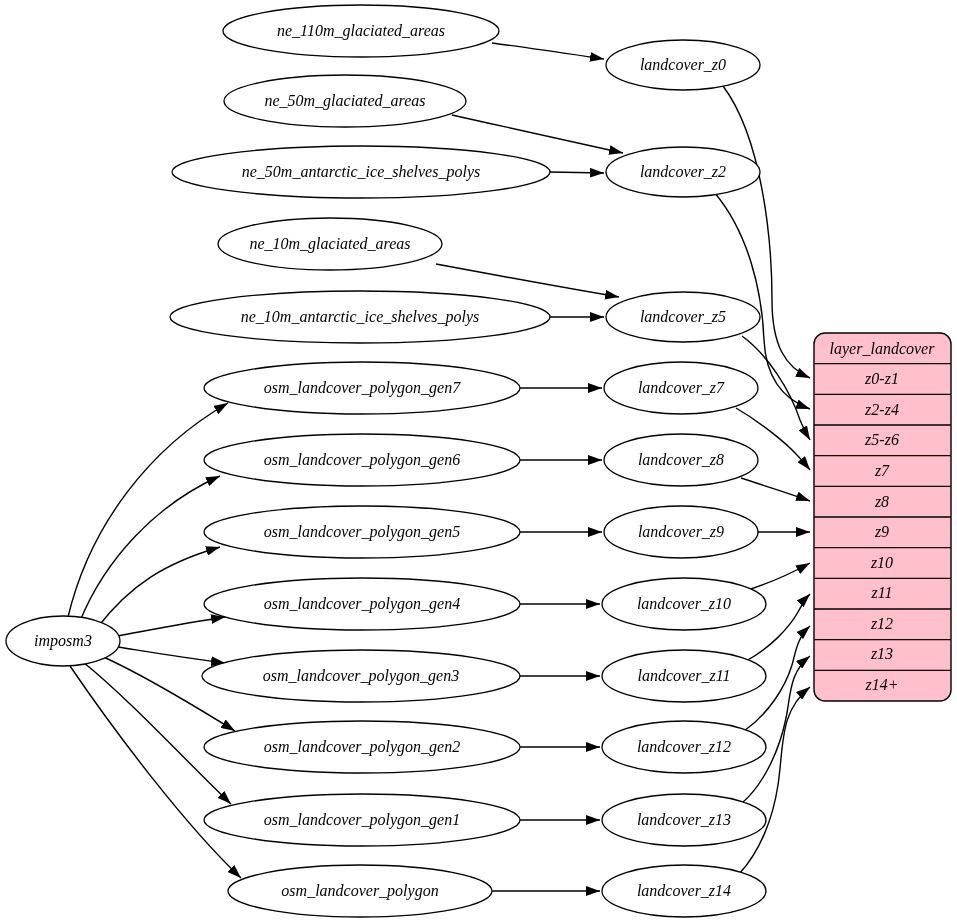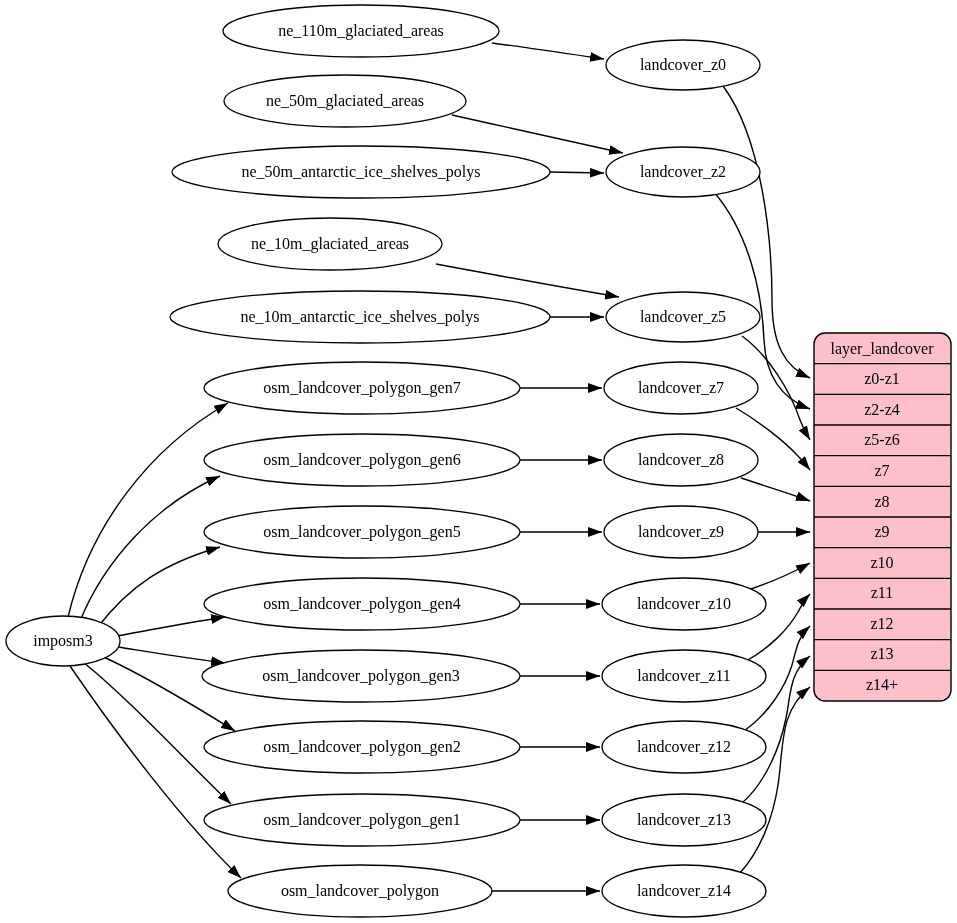--- a/index.html
+++ b/index.html
@@ -1,17 +1,17 @@
 <!DOCTYPE html>
 <html><head>
 <meta charset="utf-8">
 <style>
   html,body{margin:0;padding:0;background:#ffffff;}
   .stage{position:relative;width:957px;height:923px;background:#ffffff;
-         font-family:"Liberation Serif","DejaVu Serif",serif;}
+         font-family:"Liberation Serif","DejaVu Serif",serif;font-style:italic;}
   svg{display:block;}
   .node-shape{fill:#ffffff;stroke:#000000;stroke-width:1.3;}
   .edge{fill:none;stroke:#000000;stroke-width:1.4;marker-end:url(#arrowhead);}
   .sep{stroke:#000000;stroke-width:1.3;}
   text{fill:#000000;font-size:16px;text-anchor:middle;
        font-family:"Liberation Serif","DejaVu Serif",serif;}
 </style>
 </head>
 <body>
 

